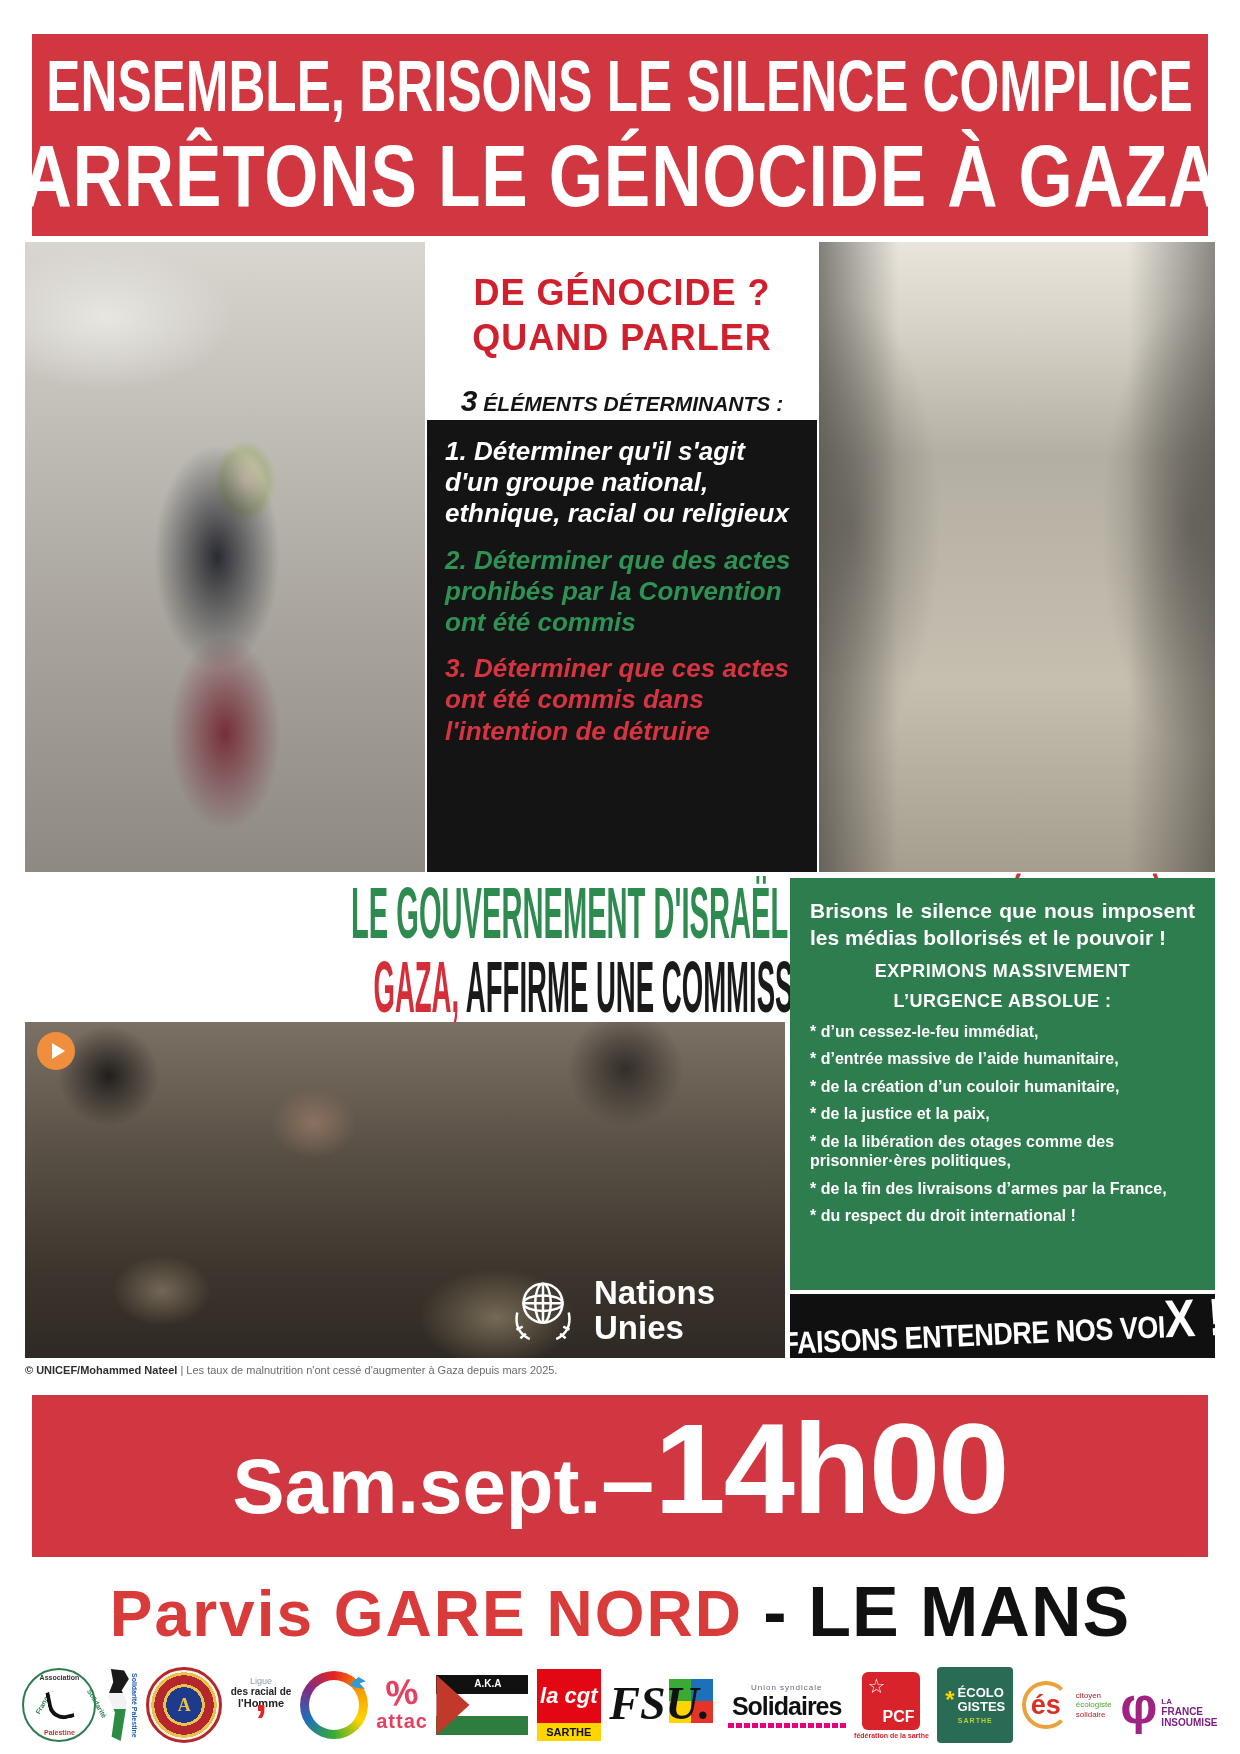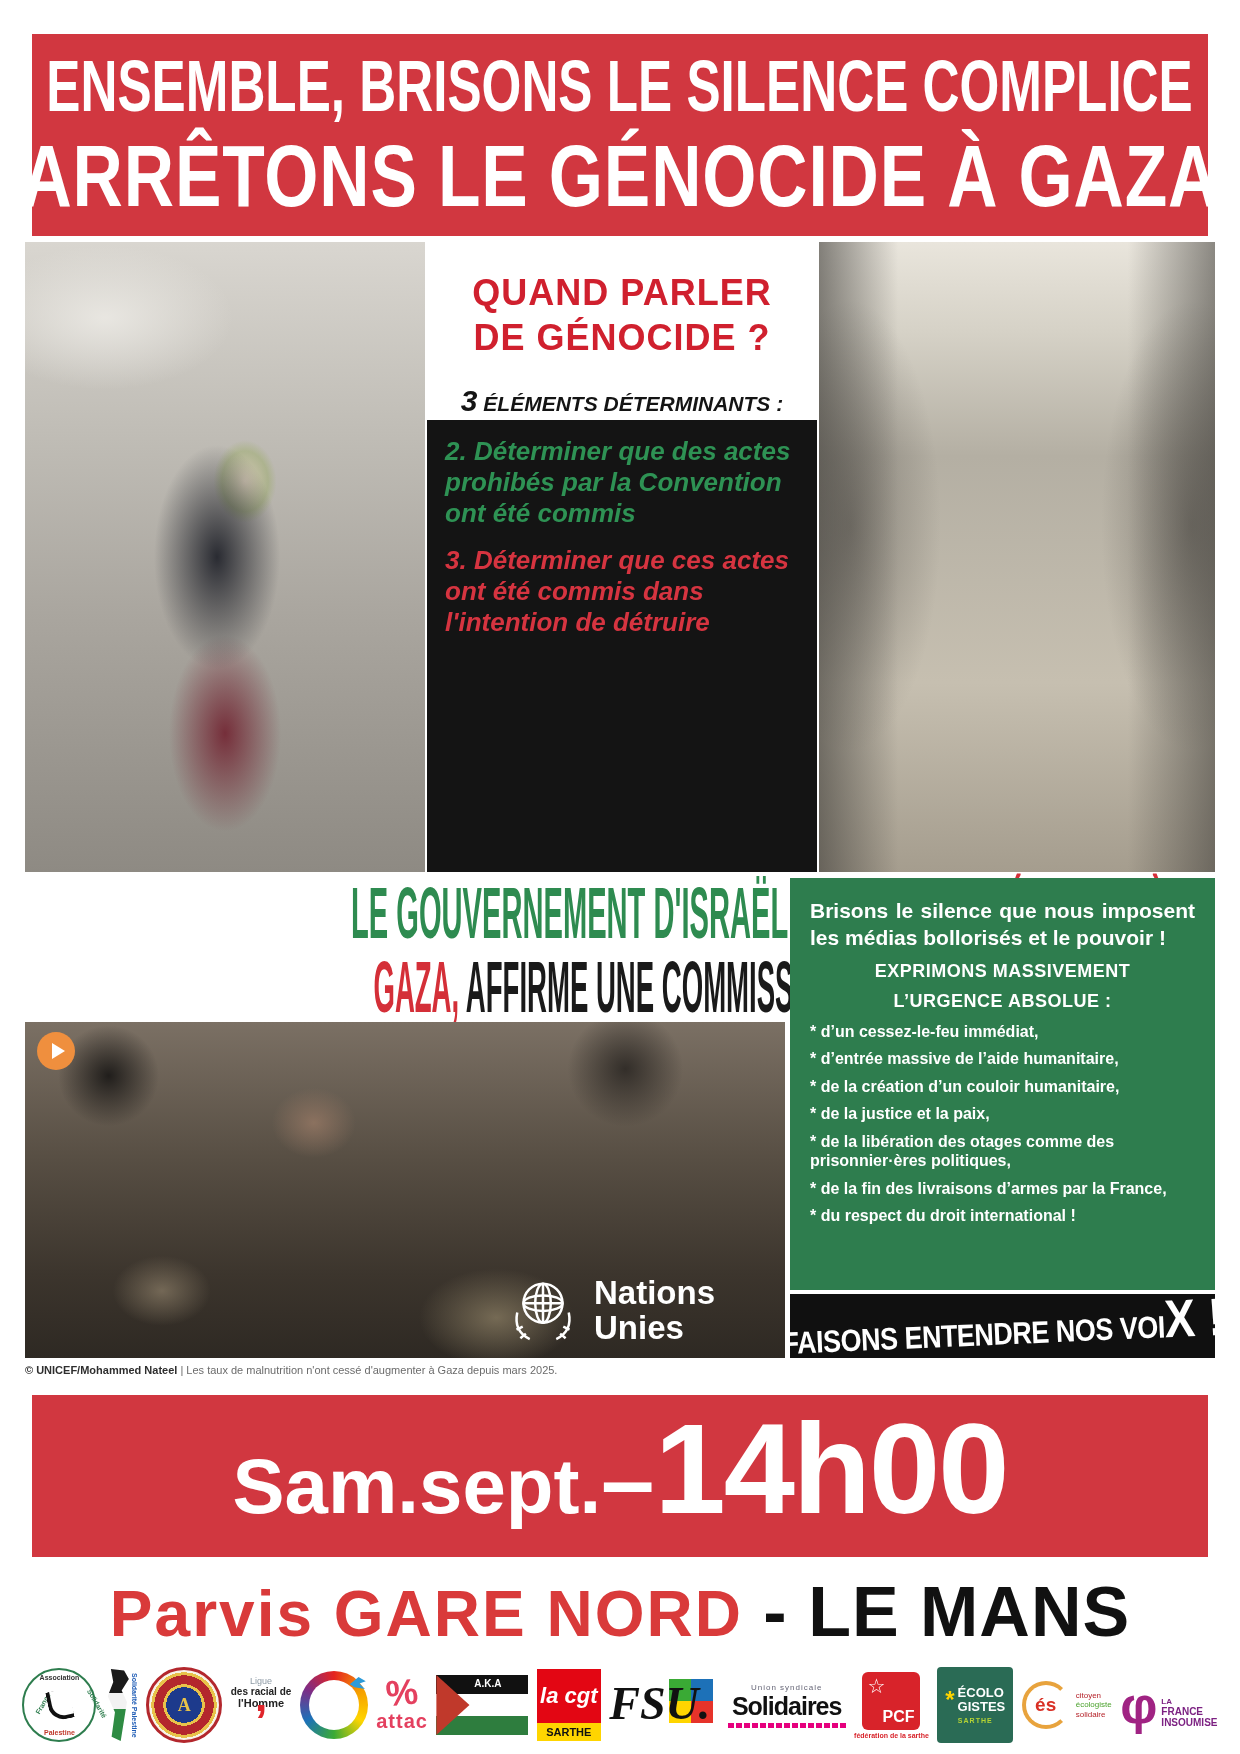--- a/index.html
+++ b/index.html
@@ -166,21 +166,21 @@
   .ecolo{width:76px;height:76px;background:#2a6b55;border-radius:4px;display:flex;flex-direction:column;
          align-items:center;justify-content:center;}
   .ecolo-row{display:flex;align-items:center;gap:3px;}
   .ecolo-ast{color:#ffd500;font-weight:800;font-size:24px;line-height:.8;}
   .ecolo-txt{color:#fff;font-weight:800;font-size:13px;line-height:1.05;text-align:left;}
   .ecolo-sub{color:#b5d334;font-size:7px;font-weight:700;margin-top:3px;letter-spacing:1px;}
 
   .ces{flex-direction:row;gap:6px;}
   .ces-arc{position:relative;width:40px;height:40px;border:4px solid #e8a33d;border-right-color:transparent;
            border-radius:50%;display:flex;align-items:center;justify-content:center;}
-  .ces-arc span{color:#d93025;font-weight:800;font-size:19px;text-align:right;}
+  .ces-arc span{color:#d93025;font-weight:800;font-size:27px;text-align:right;}
   .ces-txt{text-align:left;font-size:8px;font-weight:400;line-height:1.2;}
   .ces-txt .c1{color:#b5232a;} .ces-txt .c2{color:#4ca32e;} .ces-txt .c3{color:#b5232a;}
 
   .lfi{flex-direction:row;gap:4px;align-items:flex-end;}
   .lfi-phi{font-size:52px;line-height:.9;font-weight:700;color:#a02383;}
   .lfi-txt{text-align:left;font-size:10px;font-weight:800;color:#7c2182;line-height:1.1;}
   .lfi-txt .sm{font-size:8px;display:block;}
 </style>
 </head>
 <body>
@@ -189,25 +189,26 @@
 
   <header class="top-banner">
     <div class="tb-line tb1">ENSEMBLE, BRISONS LE SILENCE COMPLICE</div>
     <div class="tb-line tb2">ARRÊTONS LE GÉNOCIDE À GAZA</div>
   </header>
 
   <div class="photo-left"></div>
 
   <div class="mid-col">
     <div class="quand-title">
+      <div>DE GÉNOCIDE ?</div>
       <div>QUAND PARLER</div>
-      <div>DE GÉNOCIDE ?</div>
     </div>
     <div class="elements-sub"><span class="num">3</span><span> ÉLÉMENTS DÉTERMINANTS :</span></div>
     <div class="black-box">
+      <div class="bb-item" style="color: rgb(255, 255, 255);">1. Déterminer qu'il s'agit d'un groupe national, ethnique, racial ou religieux</div>
       <div class="bb-item" style="color: rgb(46, 146, 84);">2. Déterminer que des actes prohibés par la Convention ont été commis</div>
       <div class="bb-item" style="color: rgb(214, 52, 64);">3. Déterminer que ces actes ont été commis dans l'intention de détruire</div>
     </div>
   </div>
 
   <div class="photo-right"></div>
 
   <div class="headline">
     <div class="hl-row hl1">
       <span class="hl-scale"><span class="hl-green">LE GOUVERNEMENT D'ISRAËL </span><span class="hl-red">COMMET UN GÉNOCIDE À</span></span>

